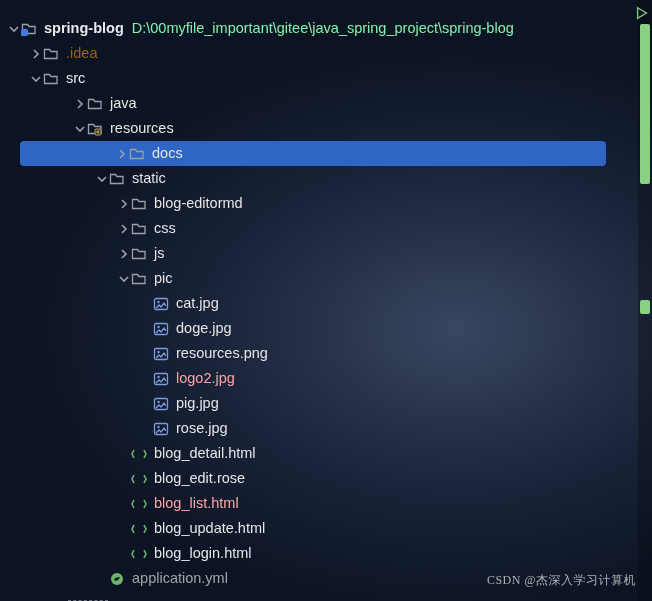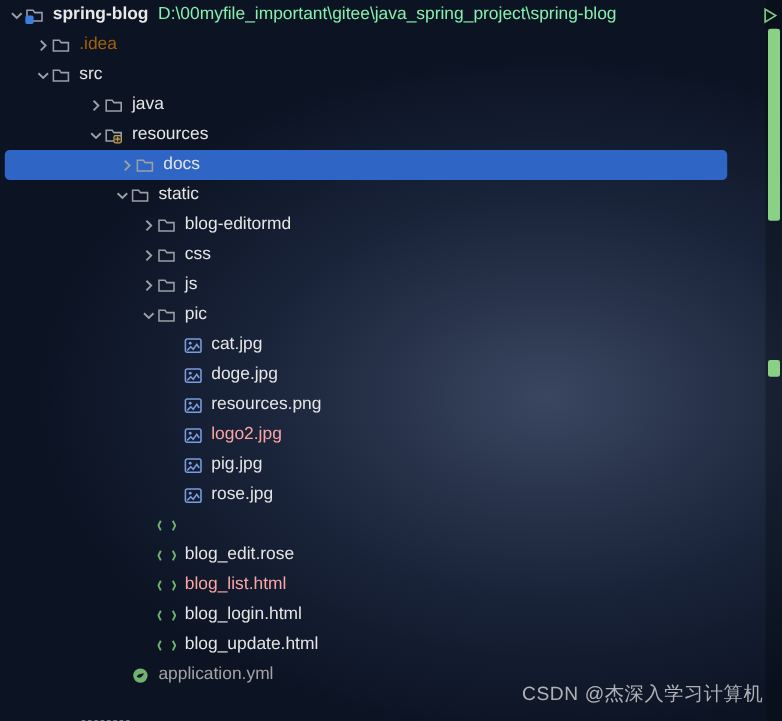--- a/index.html
+++ b/index.html
@@ -1,38 +1,38 @@
 <!DOCTYPE html>
 <html><head>
 <meta charset="utf-8">
 <style>
   html,body{margin:0;padding:0;width:652px;height:601px;overflow:hidden;
     font-family:"Segoe UI",Arial,sans-serif;font-size:14.5px;
     background:#0c1424 radial-gradient(ellipse 600px 400px at 70% 55%,#3a4660 0%,#1a243a 40%,#0c1424 70%);
     color:#c9ced6;position:relative;}
-  .tree{padding-top:0px;user-select:none}
+  .tree{padding-top:16px;user-select:none}
   .row{height:25px;line-height:25px;white-space:nowrap;display:flex;align-items:center}
-  .row.sel{background:#2f65c4;border-radius:4px;margin-left:4px;margin-right:46px}
+  .row.sel{background:#2f65c4;border-radius:4px;margin-left:20px;margin-right:46px}
   .ind{display:inline-block;height:1px}
   .caret{width:12px;display:inline-flex;justify-content:center;color:#9aa0a6}
   .caret svg{width:10px;height:10px}
   .ico{width:18px;display:inline-flex;justify-content:center;margin-right:6px}
   .ico svg{width:16px;height:16px}
   .lbl{color:#e5e5e5}
   .lbl.bold{font-weight:700;color:#e8e8e8}
   .lbl.dim{color:#a16207}
   .lbl.blue{color:#fca5a5}
   .lbl.red{color:#a3a3a3}
   .pathtxt{margin-left:8px;color:#86efac}
   .gutter{position:absolute;right:0;top:0;bottom:0;width:14px;background:rgba(0,0,0,.25)}
   .gseg{position:absolute;left:2px;right:2px;background:#89d185;border-radius:2px}
   .play{position:absolute;top:6px;right:3px}
   .play svg{width:14px;height:14px}
   .watermark{position:absolute;right:16px;bottom:12px;color:rgba(210,210,210,.82);
-    font-size:16px;letter-spacing:.5px;font-family:Liberation Sans, sans-serif;font-weight:400}
+    font-size:12px;letter-spacing:.5px;font-family:Liberation Serif, serif;font-weight:400}
   .cutline{position:absolute;bottom:0;left:68px;width:40px;height:0;border-top:1px dashed #6b7280}
 </style>
 </head>
 <body>
 
 <div class="tree" id="tree">
     <div class="row">
       <span class="ind" style="width: 8px;"></span>
       <span class="caret">
         <svg viewBox="0 0 10 10">
@@ -264,20 +264,21 @@
     </div>
     <div class="row">
       <span class="ind" style="width: 118px;"></span>
       <span class="caret"></span>
       <span class="ico">
         <svg viewBox="0 0 16 16">
           <path d="M3 4 L1 8 L3 12" fill="none" stroke="#6fb36f" stroke-width="1.6"></path>
           <path d="M13 4 L15 8 L13 12" fill="none" stroke="#6fb36f" stroke-width="1.6"></path>
         </svg>
       </span>
+      <span class="lbl">blog_detail.html</span>
     </div>
     <div class="row">
       <span class="ind" style="width: 118px;"></span>
       <span class="caret"></span>
       <span class="ico">
         <svg viewBox="0 0 16 16">
           <path d="M3 4 L1 8 L3 12" fill="none" stroke="#6fb36f" stroke-width="1.6"></path>
           <path d="M13 4 L15 8 L13 12" fill="none" stroke="#6fb36f" stroke-width="1.6"></path>
         </svg>
       </span>
@@ -296,32 +297,32 @@
     </div>
     <div class="row">
       <span class="ind" style="width: 118px;"></span>
       <span class="caret"></span>
       <span class="ico">
         <svg viewBox="0 0 16 16">
           <path d="M3 4 L1 8 L3 12" fill="none" stroke="#6fb36f" stroke-width="1.6"></path>
           <path d="M13 4 L15 8 L13 12" fill="none" stroke="#6fb36f" stroke-width="1.6"></path>
         </svg>
       </span>
+      <span class="lbl">blog_update.html</span>
+    </div>
+    <div class="row">
+      <span class="ind" style="width: 118px;"></span>
+      <span class="caret"></span>
+      <span class="ico">
+        <svg viewBox="0 0 16 16">
+          <path d="M3 4 L1 8 L3 12" fill="none" stroke="#6fb36f" stroke-width="1.6"></path>
+          <path d="M13 4 L15 8 L13 12" fill="none" stroke="#6fb36f" stroke-width="1.6"></path>
+        </svg>
+      </span>
       <span class="lbl">blog_login.html</span>
-    </div>
-    <div class="row">
-      <span class="ind" style="width: 118px;"></span>
-      <span class="caret"></span>
-      <span class="ico">
-        <svg viewBox="0 0 16 16">
-          <path d="M3 4 L1 8 L3 12" fill="none" stroke="#6fb36f" stroke-width="1.6"></path>
-          <path d="M13 4 L15 8 L13 12" fill="none" stroke="#6fb36f" stroke-width="1.6"></path>
-        </svg>
-      </span>
-      <span class="lbl">blog_update.html</span>
     </div>
     <div class="row">
       <span class="ind" style="width: 96px;"></span>
       <span class="caret"></span>
       <span class="ico">
         <svg viewBox="0 0 16 16">
           <circle cx="8" cy="8" r="6" fill="#6fb36f"></circle>
           <path d="M5 9c2 2 5 0 6-3-3 1-5 0-6 3z" fill="#0c1424"></path>
         </svg>
       </span>

